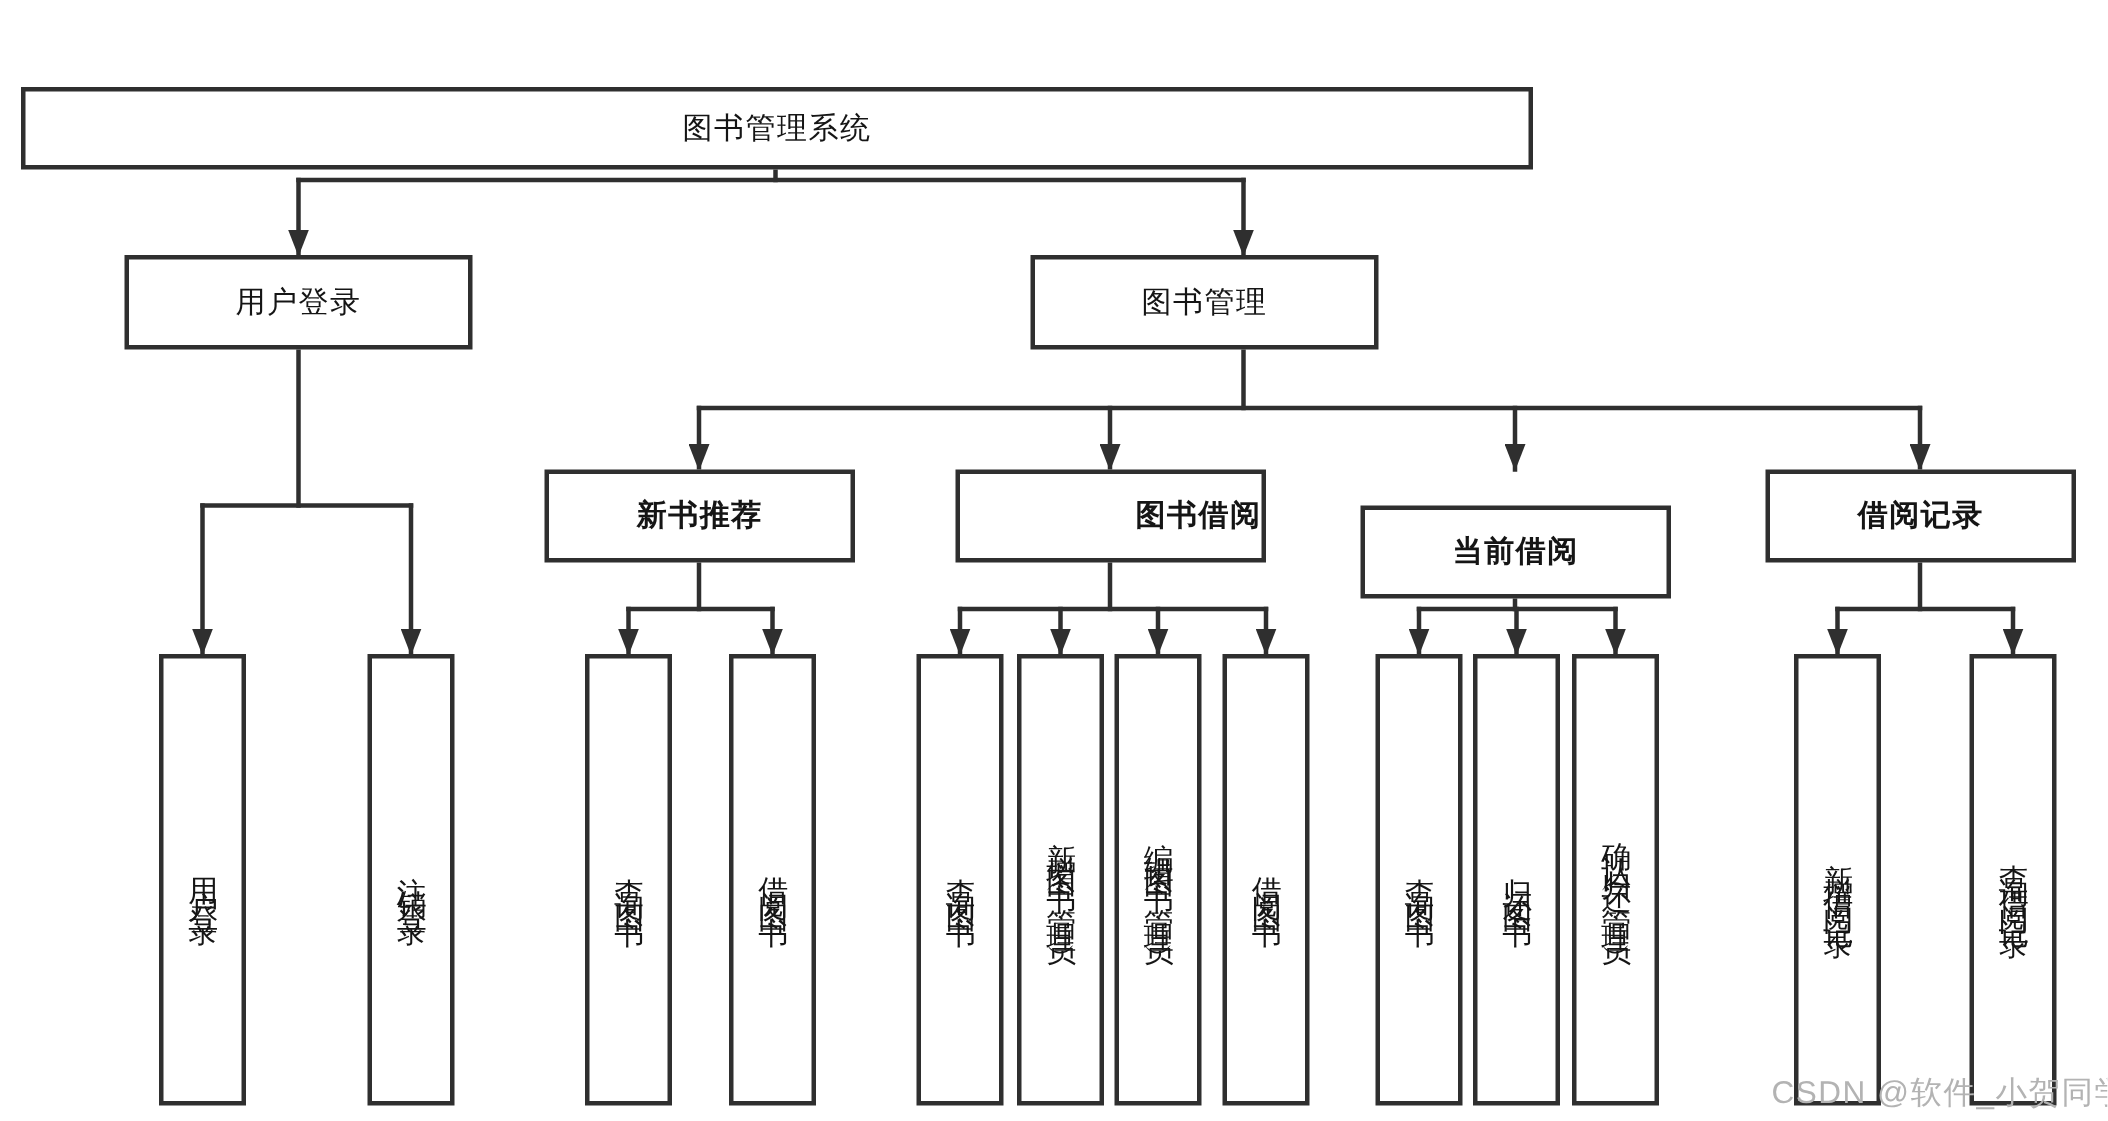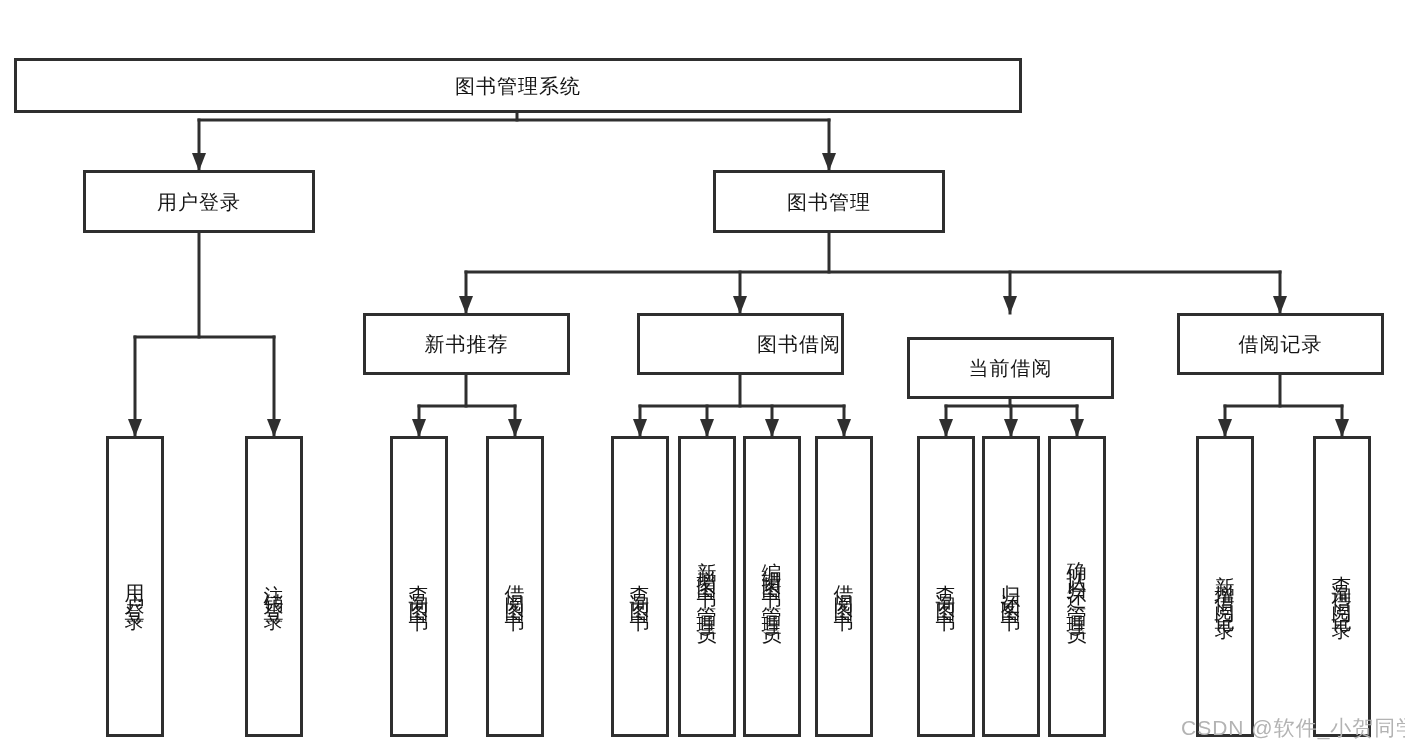--- a/index.html
+++ b/index.html
@@ -16,21 +16,21 @@
   .box{
     position:absolute;z-index:2;
     box-sizing:border-box;
     border:3px solid #2f2f2f;
     background:#ffffff;
     display:flex;align-items:center;justify-content:center;
     font-size:20px;line-height:1;
     letter-spacing:1px;
     white-space:nowrap;
   }
-  .hN{height:62px;top:313px;width:207px;}
+  .hN{height:62px;top:313px;width:207px;font-weight:bold;}
   .lvl2{height:63px;top:170px;width:232px;}
   .root{left:14px;top:14px;width:1008px;height:55px;margin-top:44px;}
   .leaf{width:58px;height:301px;top:436px;}
   .vtext{
     writing-mode:vertical-rl;
     text-orientation:mixed;
     letter-spacing:9px;
     line-height:1;
     white-space:nowrap;
   }
@@ -94,21 +94,21 @@
     <path class="w" d="M1342 406 V436" marker-end="url(#arrow)"></path>
   </svg>
 
   <div class="box root">
     <span>图书管理系统</span>
   </div>
 
   <div class="box lvl2" style="left:83px;">
     <span>用户登录</span>
   </div>
-  <div class="box lvl2" style="left:713px;">
+  <div class="box lvl2" style="left:687px;">
     <span>图书管理</span>
   </div>
 
   <div class="box hN" style="left:363px;">
     <span>新书推荐</span>
   </div>
   <div class="box hN" style="left:637px;justify-content:flex-end;">
     <span>图书借阅</span>
   </div>
   <div class="box hN" style="left:907px;margin-top:24px;">

